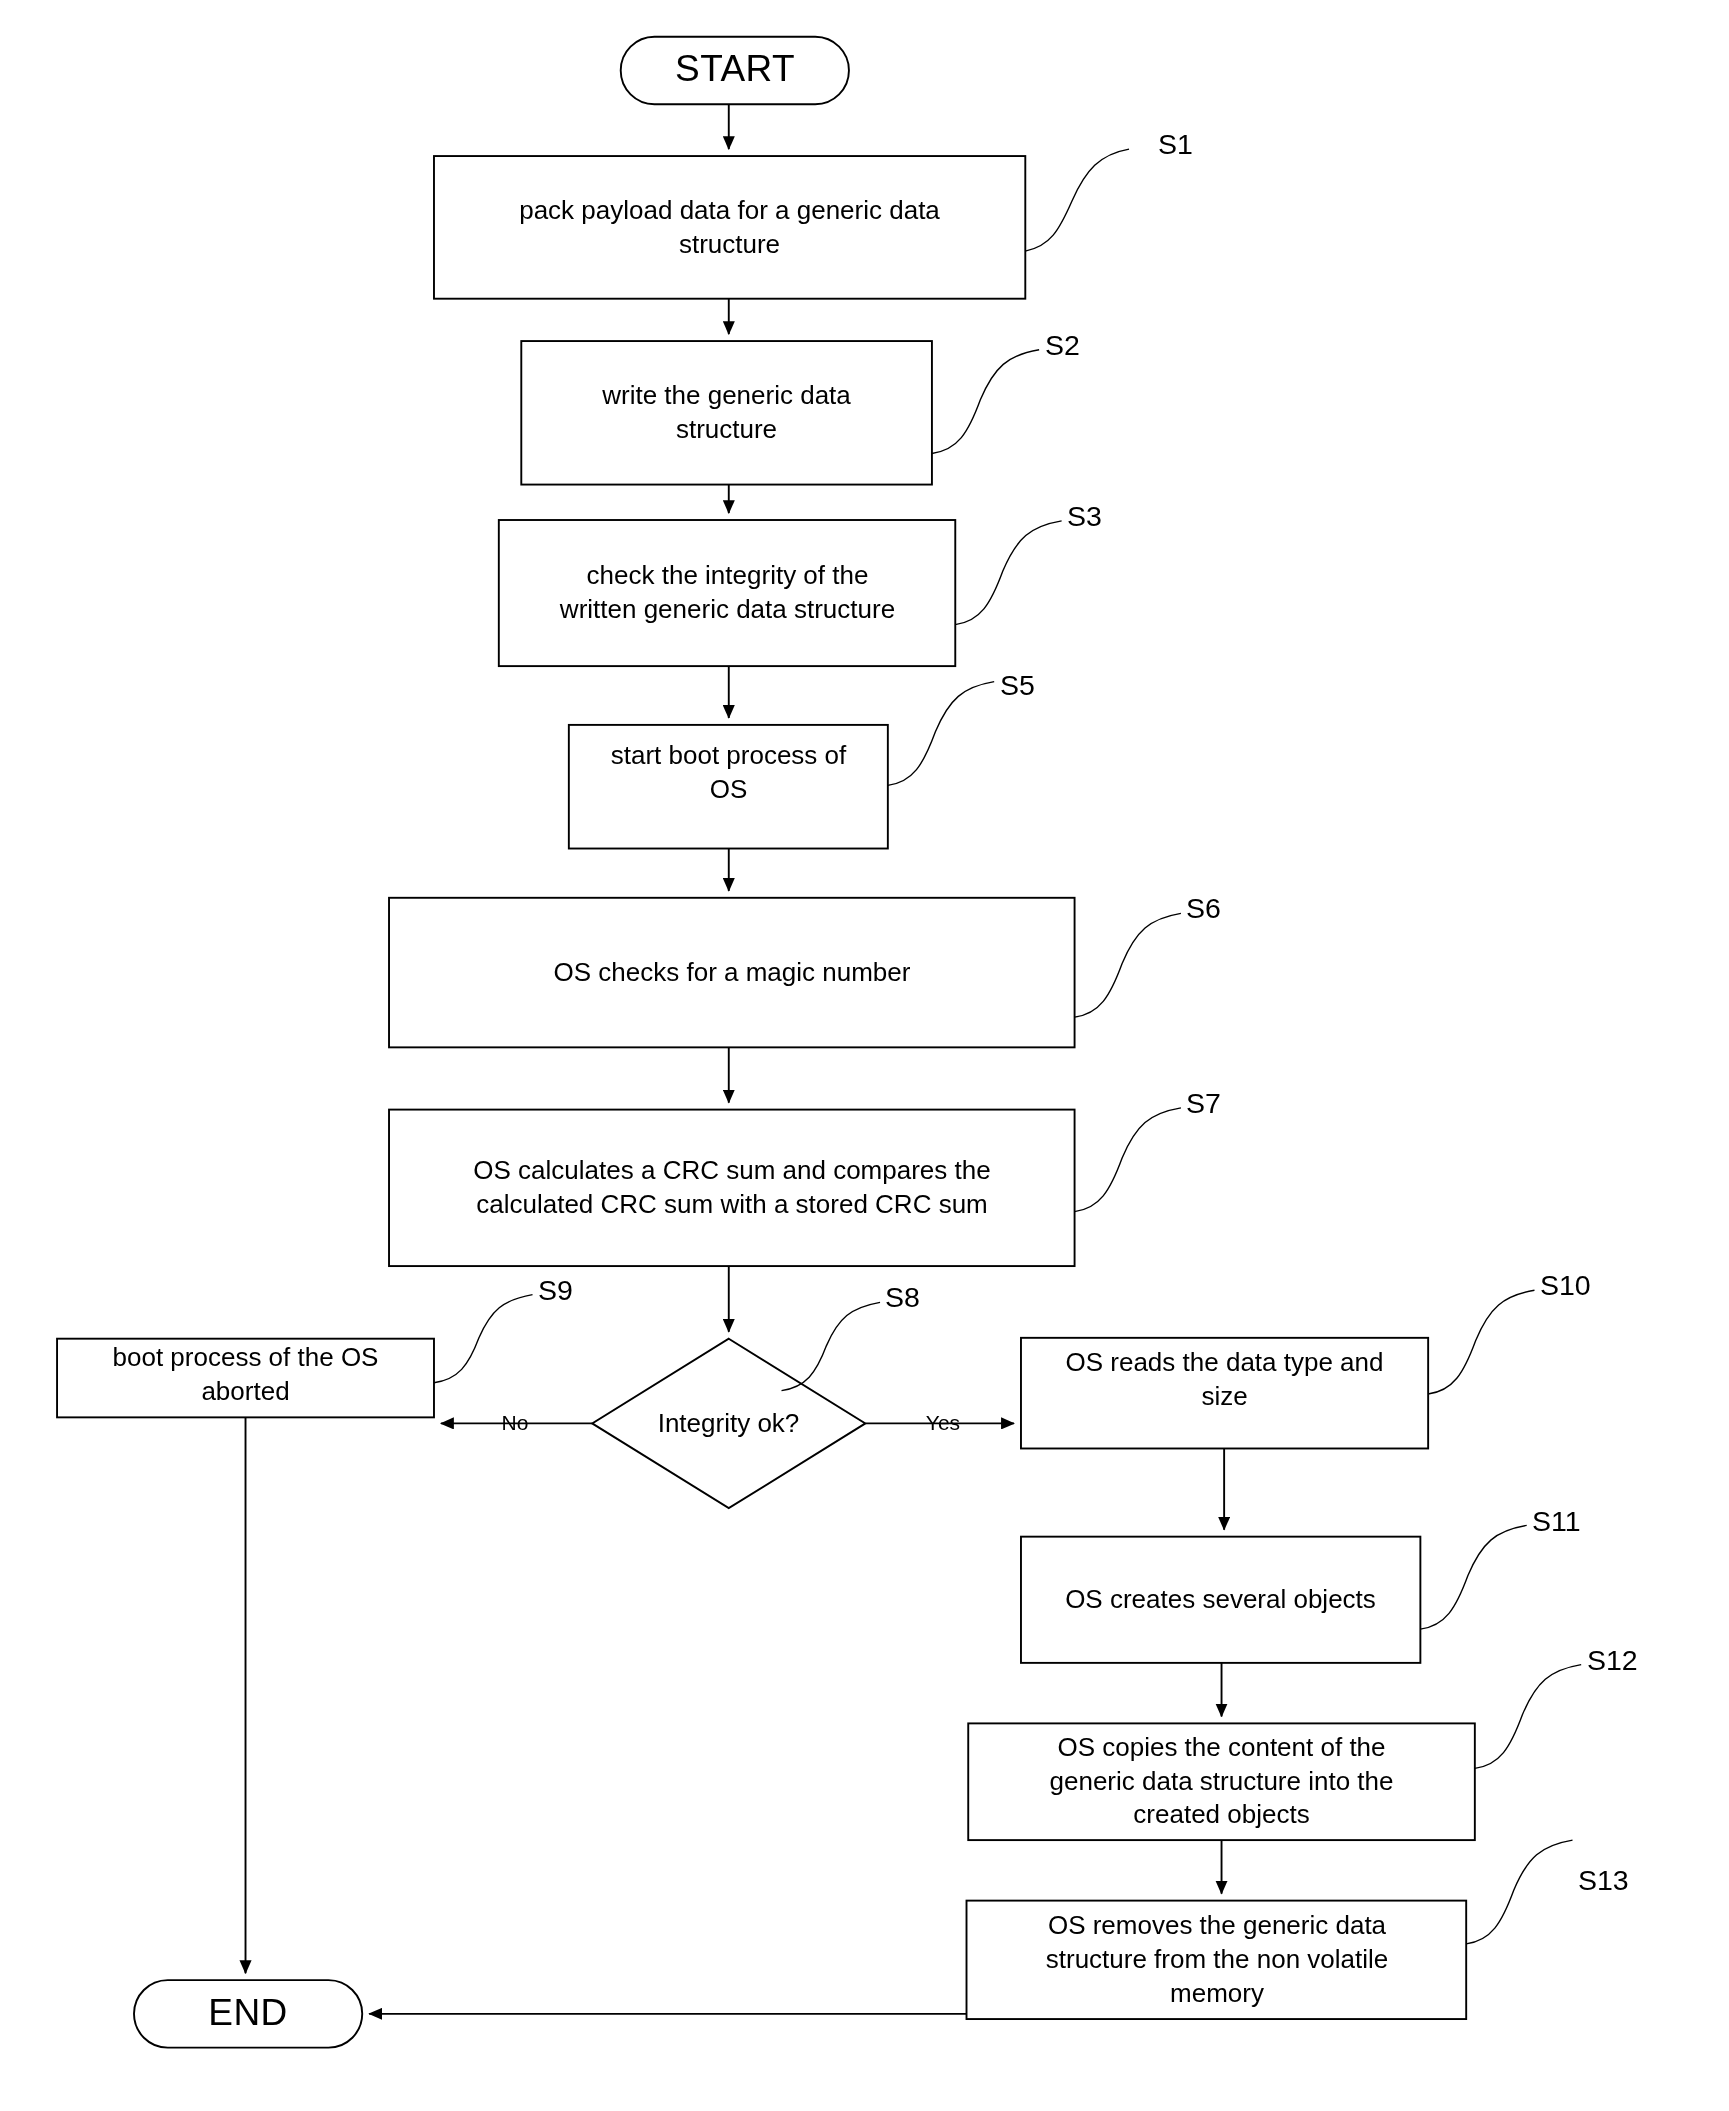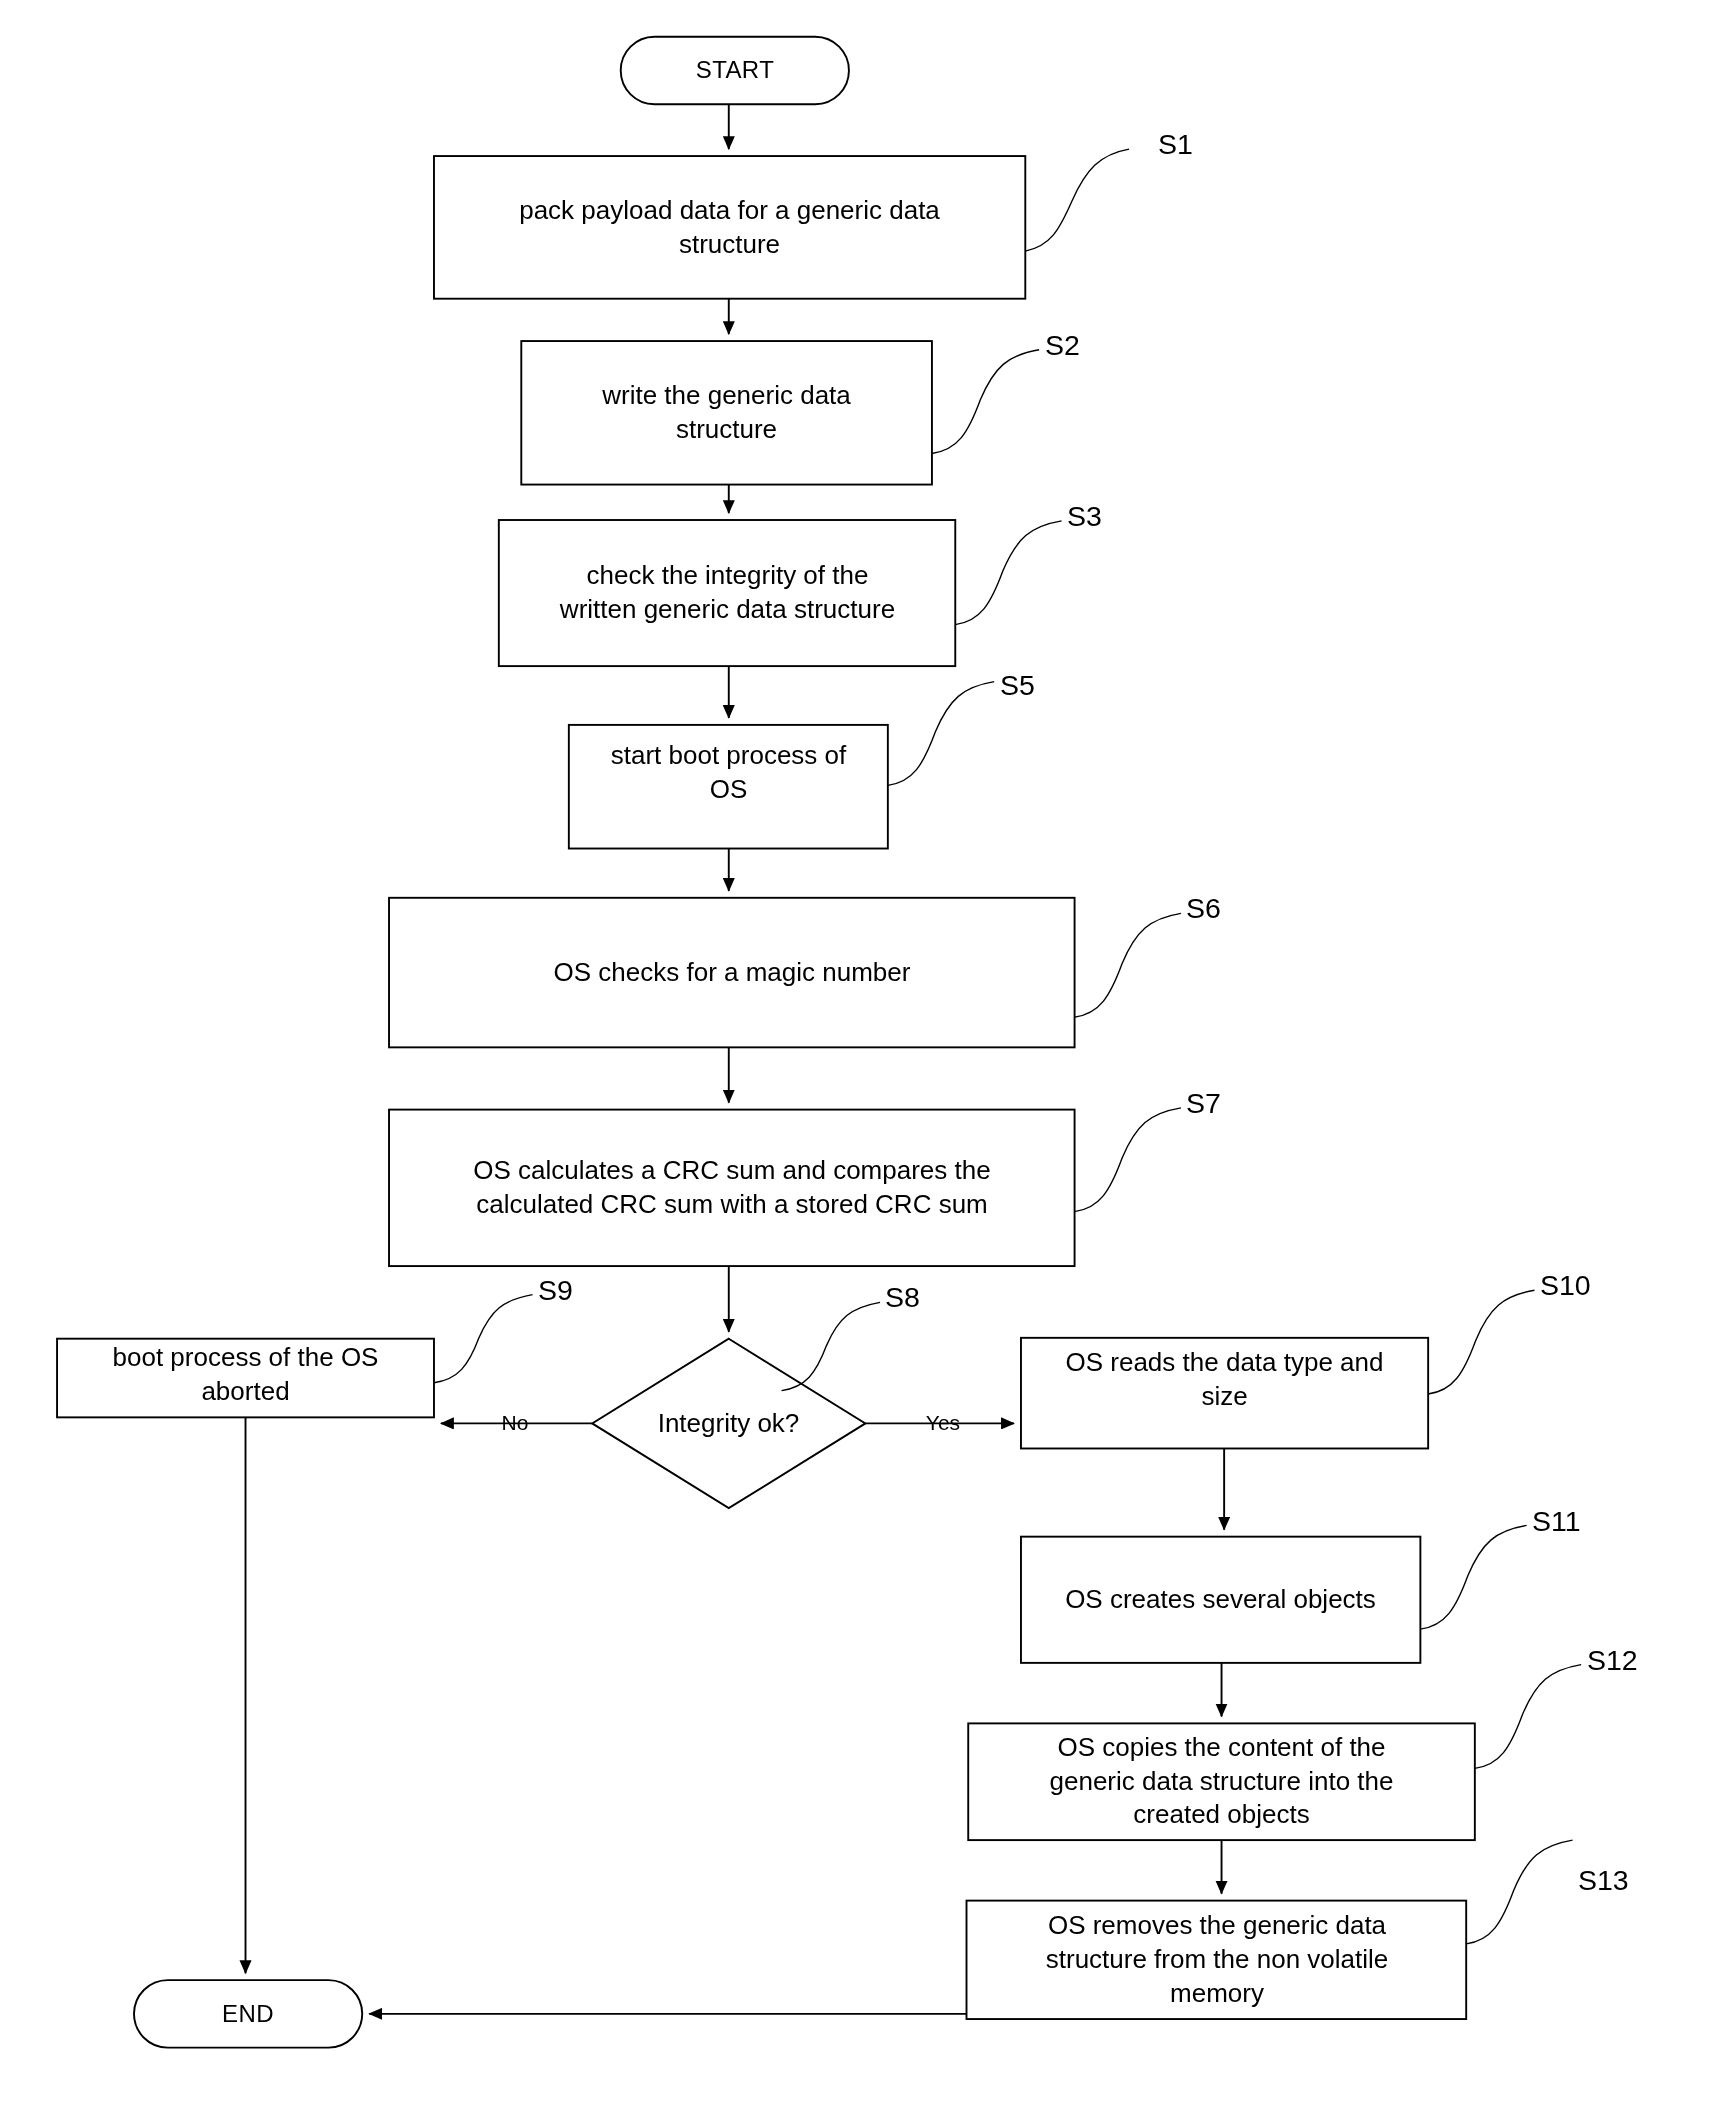--- a/index.html
+++ b/index.html
@@ -4,21 +4,21 @@
 <style>
   html,body{margin:0;padding:0;background:#ffffff;}
   body{width:1729px;height:2112px;font-family:"Liberation Sans",sans-serif;}
   #stage{position:relative;width:1729px;height:2112px;overflow:hidden;background:#fff;}
   svg#fc{position:absolute;left:0;top:0;width:1729px;height:2112px;}
   .node-text{
     position:absolute;display:flex;align-items:center;justify-content:center;
     text-align:center;color:#000;font-family:"Liberation Sans",sans-serif;
     font-size:26px;line-height:1.30;white-space:pre-line;pointer-events:none;
   }
-  .term-text{font-size:24px;letter-spacing:0.4px;}
+  .term-text{font-size:37px;letter-spacing:0.4px;}
   .edge-label{
     position:absolute;display:flex;align-items:center;justify-content:center;
     font-size:21px;color:#000;font-family:"Liberation Sans",sans-serif;
   }
   .ref-label{
     position:absolute;display:flex;align-items:flex-start;justify-content:flex-start;
     font-size:28.5px;color:#000;font-family:"Liberation Sans",sans-serif;
   }
 </style>
 </head>

